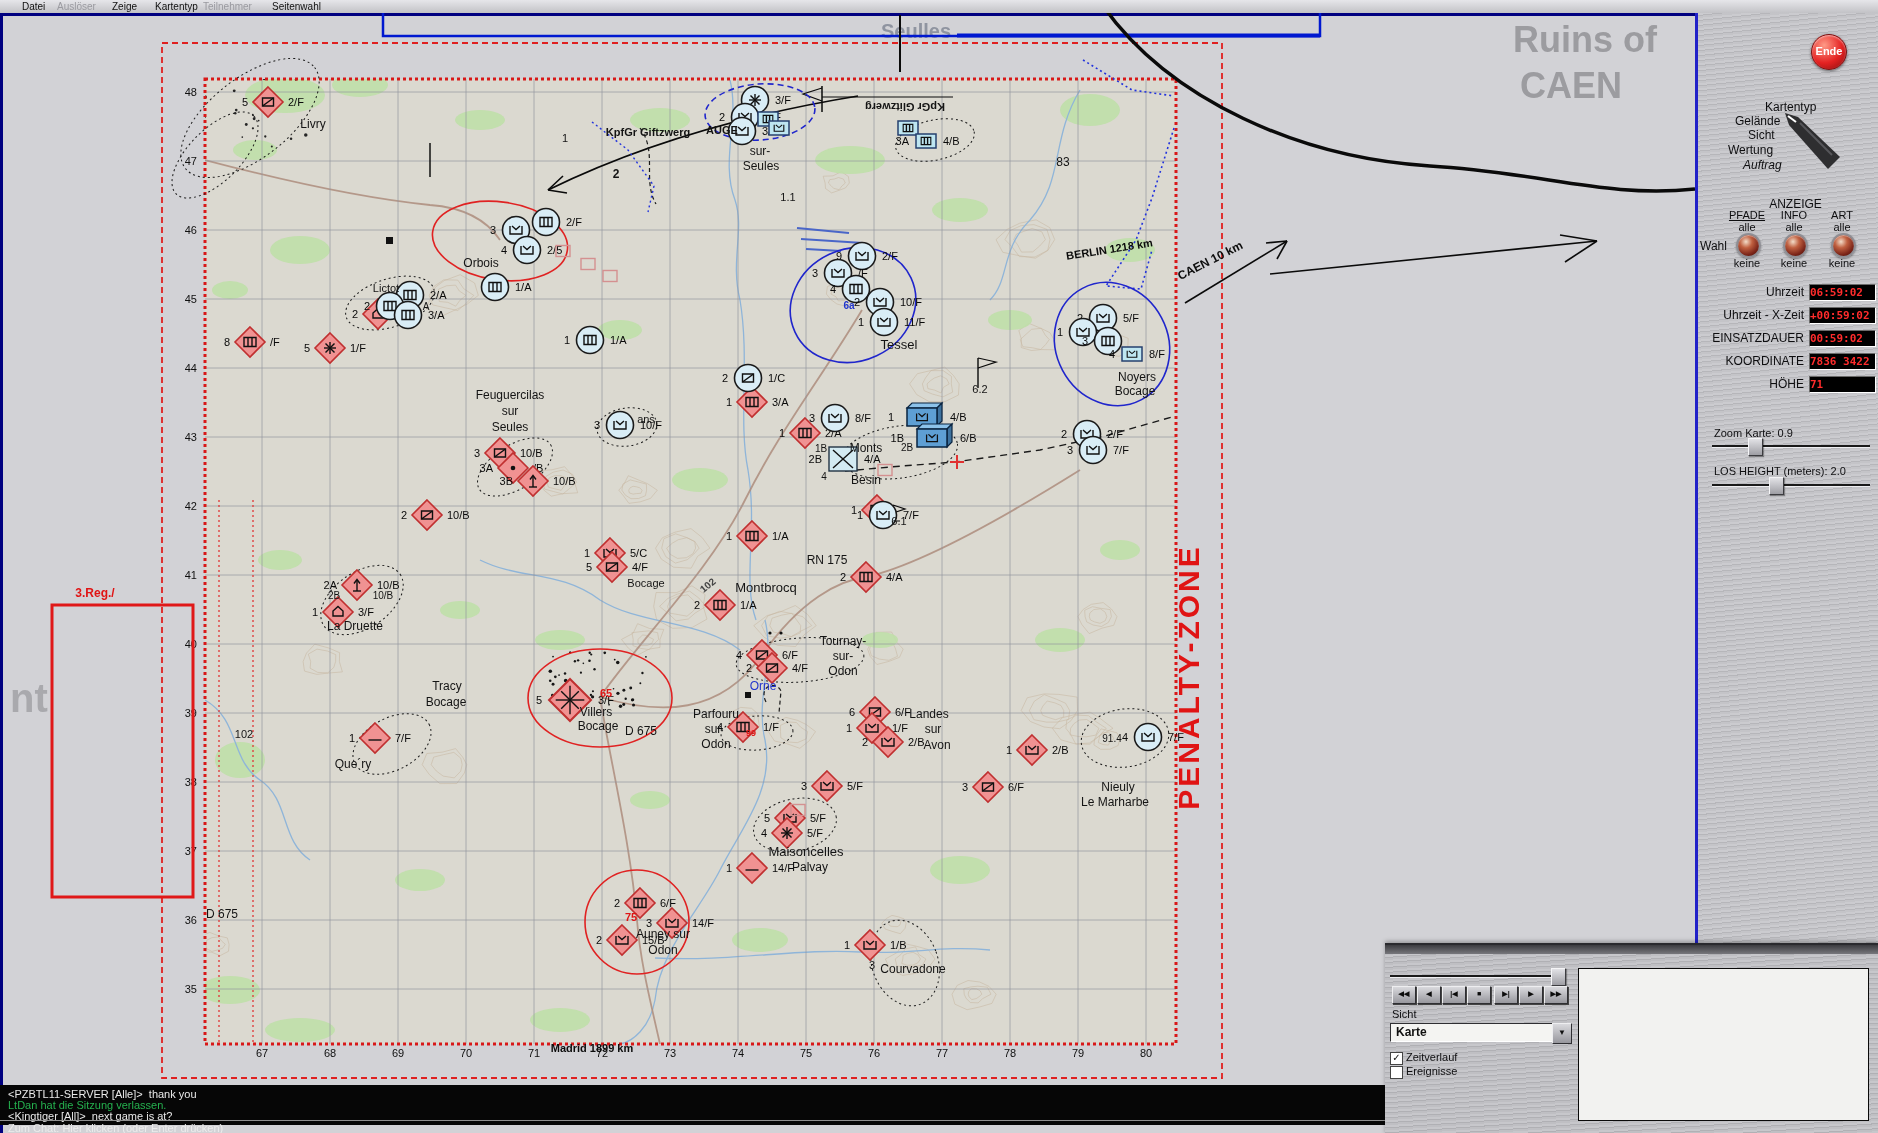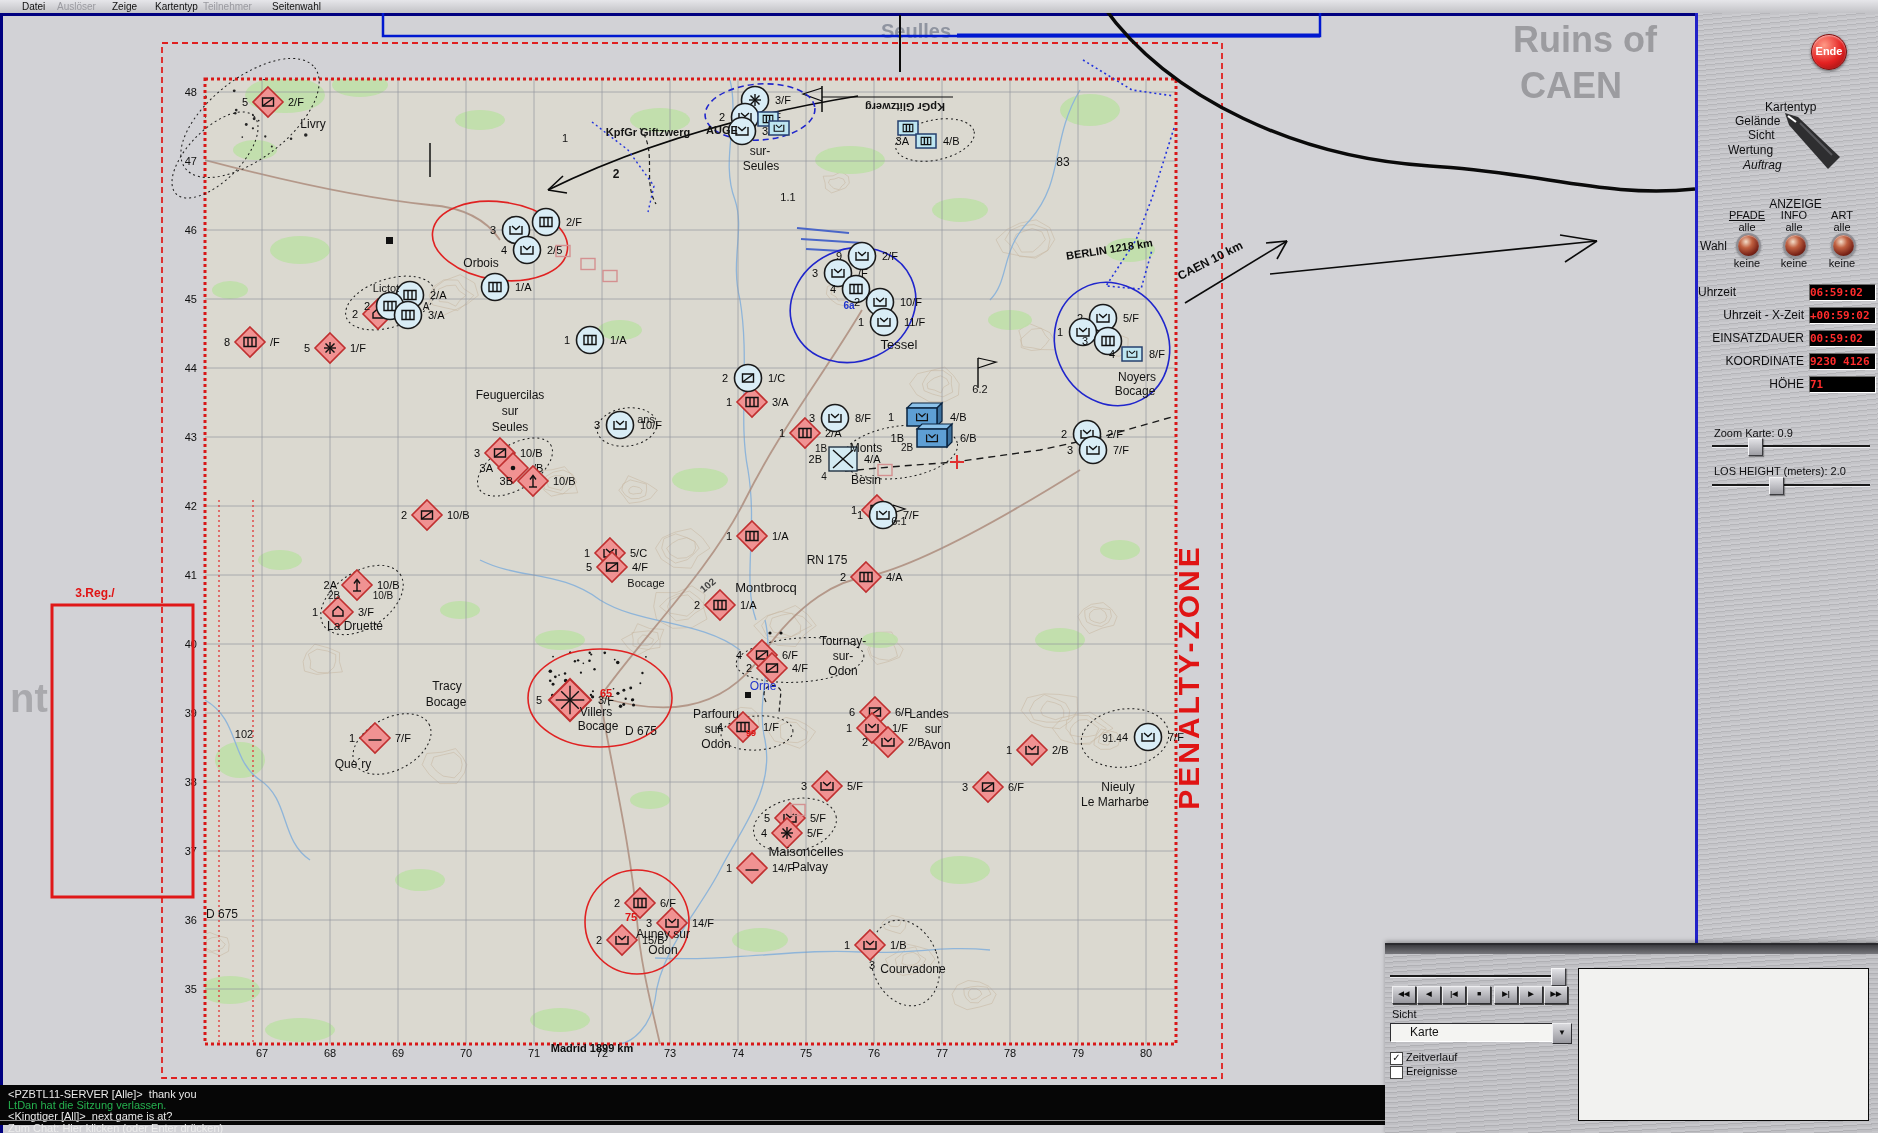--- a/index.html
+++ b/index.html
@@ -34,21 +34,21 @@
        background:repeating-linear-gradient(176deg,#c7c7cb 0 2px,#b0b0b4 2px 3px,#bfbfc3 3px 5px);
        border-top:2px solid #2a2a2e;box-shadow:0 -2px 4px #00000044;}
   #panel .topstrip{position:absolute;left:0;top:0;width:100%;height:9px;
        background:linear-gradient(#3c3c40,#77777c);}
   .pbtn{position:absolute;width:22px;height:16px;cursor:pointer;
        background:linear-gradient(#d9d9dd,#97979d);border:1px solid #2e2e32;
        border-top-color:#eeeef0;border-left-color:#eeeef0;box-shadow:1px 1px 0 #444;
        font-size:7px;line-height:14px;text-align:center;color:#0c0c0c;font-weight:bold;}
   #viewsel{position:absolute;left:5px;top:78px;width:160px;height:17px;background:#f4f4f2;
        border:1px solid #2e2e32;border-bottom-color:#fff;border-right-color:#fff;
-       font-size:12px;line-height:16px;padding-left:19px;color:#111;cursor:pointer;}
+       font-size:12px;line-height:16px;padding-left:5px;color:#111;cursor:pointer;font-weight:bold;}
   #viewarrow{position:absolute;left:167px;top:78px;width:18px;height:19px;cursor:pointer;
        background:linear-gradient(#d9d9dd,#97979d);border:1px solid #2e2e32;
        border-top-color:#eeeef0;border-left-color:#eeeef0;
        font-size:8px;text-align:center;line-height:17px;color:#111;}
   .cbx{position:absolute;width:11px;height:11px;background:#fff;border:1px solid #444;
        font-size:10px;line-height:10px;text-align:center;color:#111;cursor:pointer;}
   #listbox{position:absolute;left:193px;top:23px;width:289px;height:151px;background:#f2f2f0;
        border:1px solid #0a0a0a;}
   #chat{position:absolute;left:0;top:1085px;width:1392px;height:40px;background:#060606;z-index:45;}
   .chl{position:absolute;left:8px;font-size:11px;white-space:pre;color:#e9e9e9;}
@@ -1016,28 +1016,28 @@
       <div class="slab sm" style="left: 73px; top: 196px; width: 46px; text-align: center;">INFO</div>
       <div class="slab sm" style="left: 73px; top: 208px; width: 46px; text-align: center;">alle</div>
       <div class="knob" style="left: 85px; top: 220px;"></div>
       <div class="slab sm" style="left: 73px; top: 244px; width: 46px; text-align: center;">keine</div>
       <div class="slab sm" style="left: 121px; top: 196px; width: 46px; text-align: center;">ART</div>
       <div class="slab sm" style="left: 121px; top: 208px; width: 46px; text-align: center;">alle</div>
       <div class="knob" style="left: 133px; top: 220px;"></div>
       <div class="slab sm" style="left: 121px; top: 244px; width: 46px; text-align: center;">keine</div>
     </div>
   <div id="readouts">
-      <div class="slab" style="left: 0px; top: 272px; width: 106px; ">Uhrzeit</div>
+      <div class="slab" style="left: 0px; top: 272px; width: 106px; text-align: right;">Uhrzeit</div>
       <div class="led" style="left: 111px; top: 271px;">06:59:02</div>
       <div class="slab" style="left: 0px; top: 295px; width: 106px; text-align: right;">Uhrzeit - X-Zeit</div>
       <div class="led" style="left: 111px; top: 294px;">+00:59:02</div>
       <div class="slab" style="left: 0px; top: 318px; width: 106px; text-align: right;">EINSATZDAUER</div>
       <div class="led" style="left: 111px; top: 317px;">00:59:02</div>
       <div class="slab" style="left: 0px; top: 341px; width: 106px; text-align: right;">KOORDINATE</div>
-      <div class="led" style="left: 111px; top: 340px;">9230 4126</div>
+      <div class="led" style="left: 111px; top: 340px;">7836 3422</div>
       <div class="slab" style="left: 0px; top: 364px; width: 106px; text-align: right;">HÖHE</div>
       <div class="led" style="left: 111px; top: 363px;">71</div>
     </div>
   <span class="slab sm" style="left:16px;top:414px;">Zoom Karte:  0.9</span>
   <div class="track" style="left:14px;top:432px;width:158px;"></div>
   <div class="thumb" style="left:50px;top:425px;"></div>
   <span class="slab sm" style="left:16px;top:452px;">LOS HEIGHT (meters):  2.0</span>
   <div class="track" style="left:14px;top:471px;width:158px;"></div>
   <div class="thumb" style="left:71px;top:464px;"></div>
 </div>

